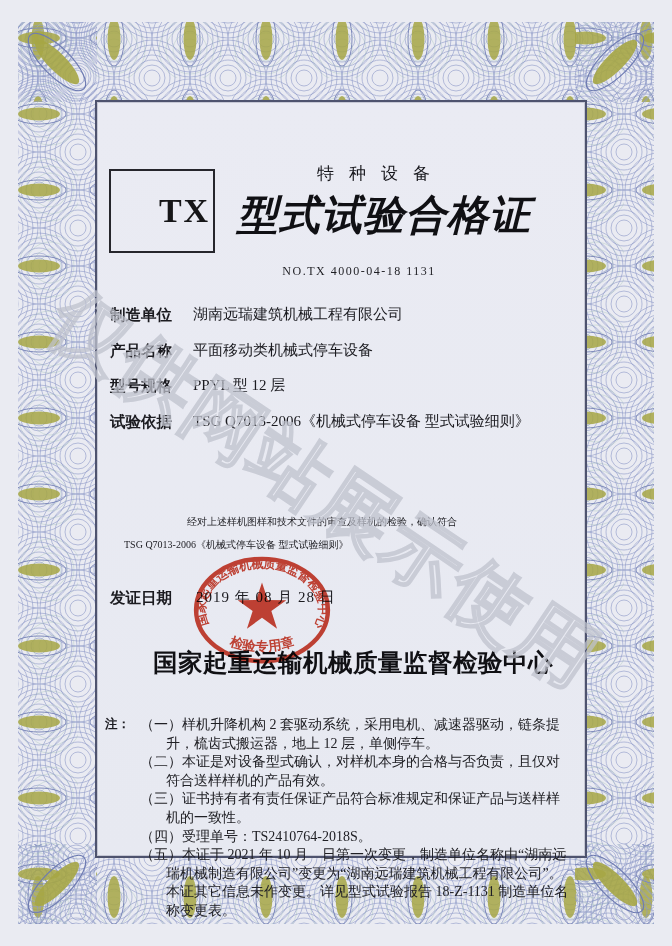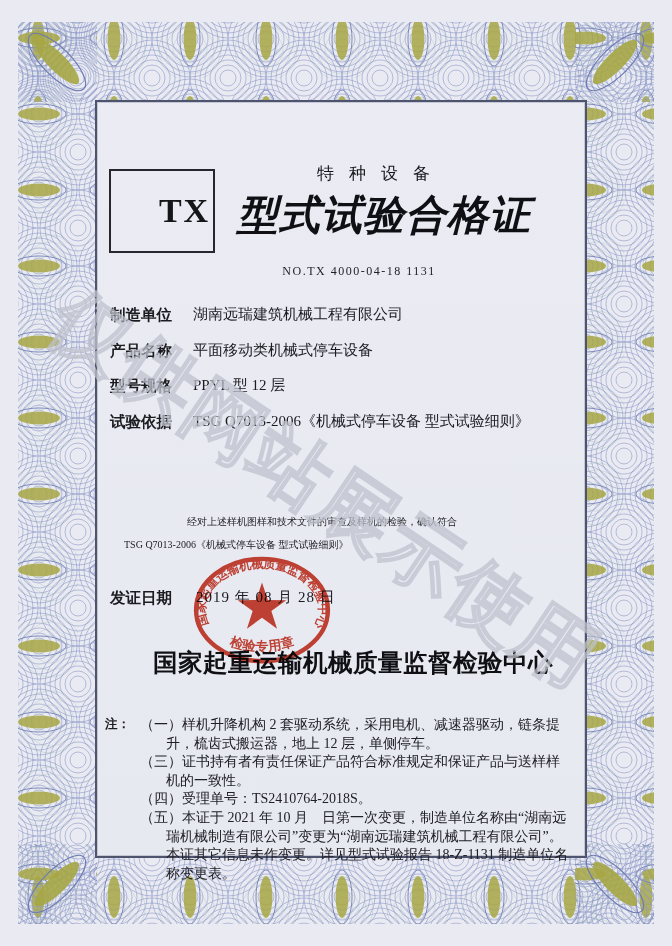--- a/index.html
+++ b/index.html
@@ -169,20 +169,21 @@
     </svg>
 
     <div class="authority">国家起重运输机械质量监督检验中心</div>
 
     <div class="notes-block">
       <span class="notes-label">注：</span>
       <div class="notes">
 
           <div class="note">（一）样机升降机构 2 套驱动系统，采用电机、减速器驱动，链条提升，梳齿式搬运器，地上 12 层，单侧停车。</div>
 
+          <div class="note">（二）本证是对设备型式确认，对样机本身的合格与否负责，且仅对符合送样样机的产品有效。</div>
 
           <div class="note">（三）证书持有者有责任保证产品符合标准规定和保证产品与送样样机的一致性。</div>
 
           <div class="note">（四）受理单号：TS2410764-2018S。</div>
 
           <div class="note">（五）本证于 2021 年 10 月　日第一次变更，制造单位名称由“湖南远瑞机械制造有限公司”变更为“湖南远瑞建筑机械工程有限公司”。本证其它信息未作变更。详见型式试验报告 18-Z-1131 制造单位名称变更表。</div>
         </div>
     </div>
 
   </div>

